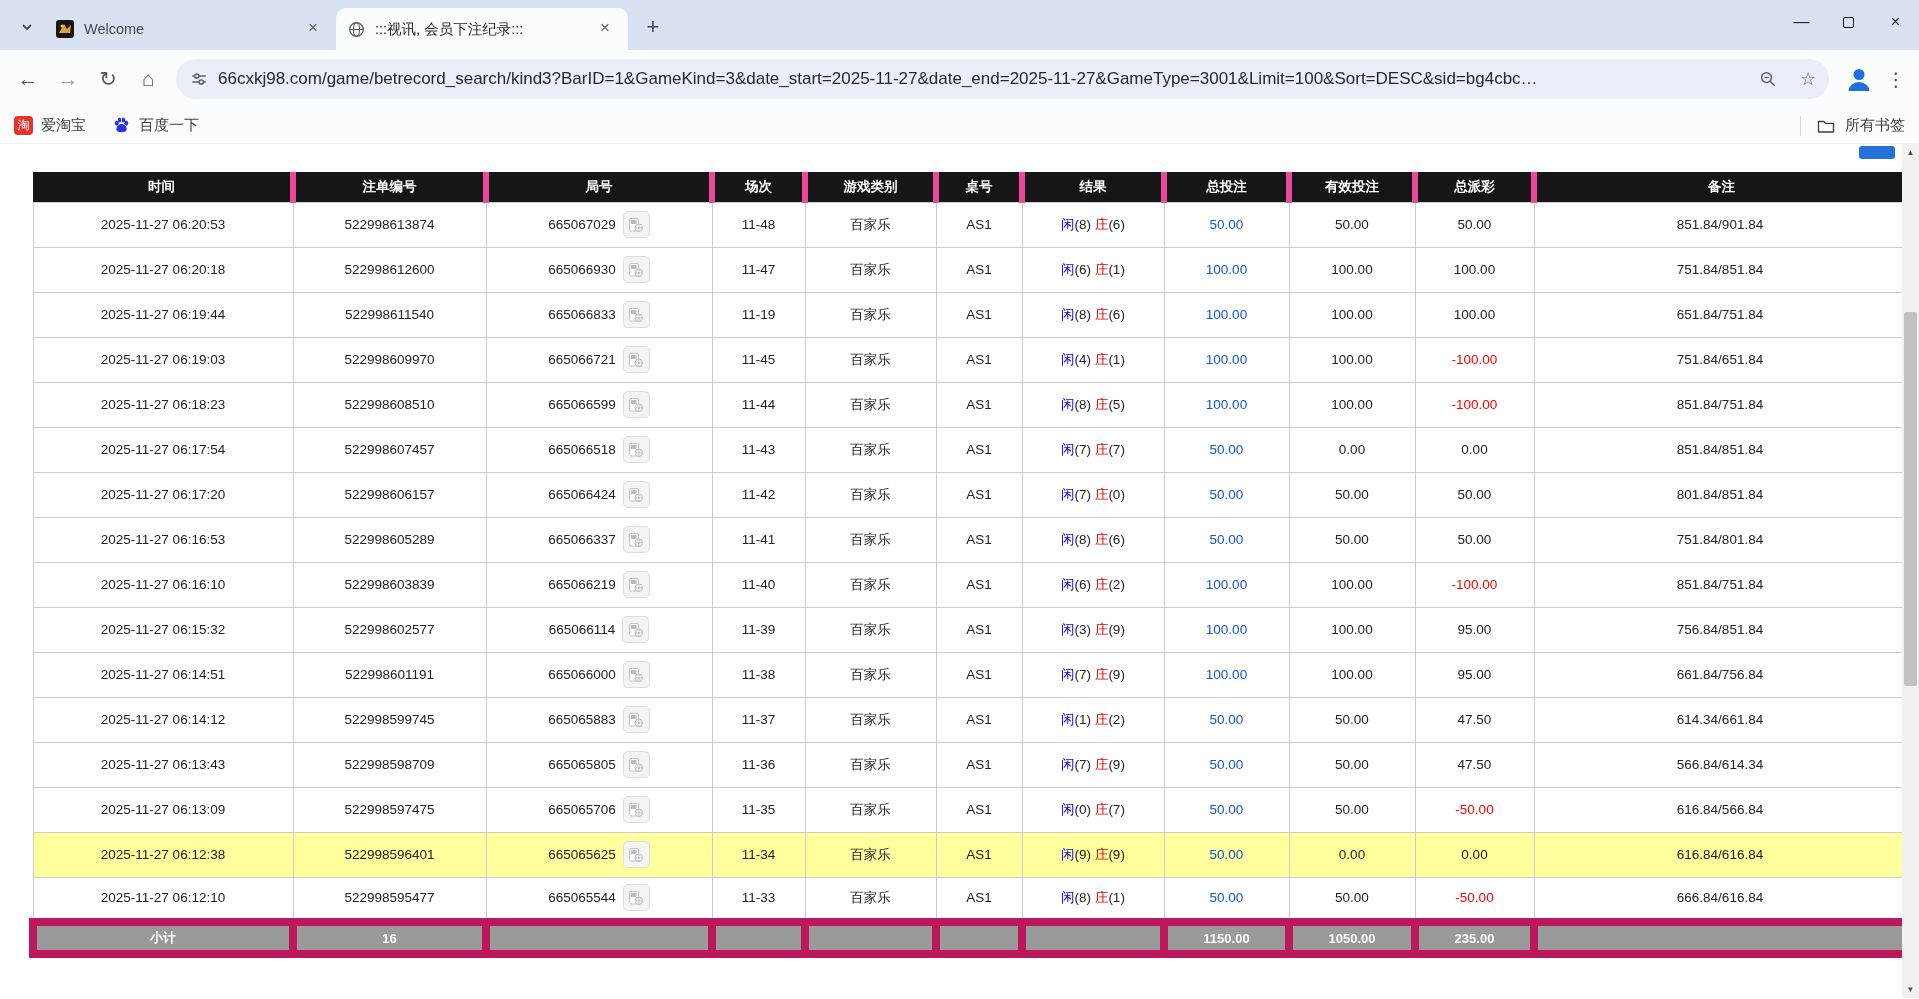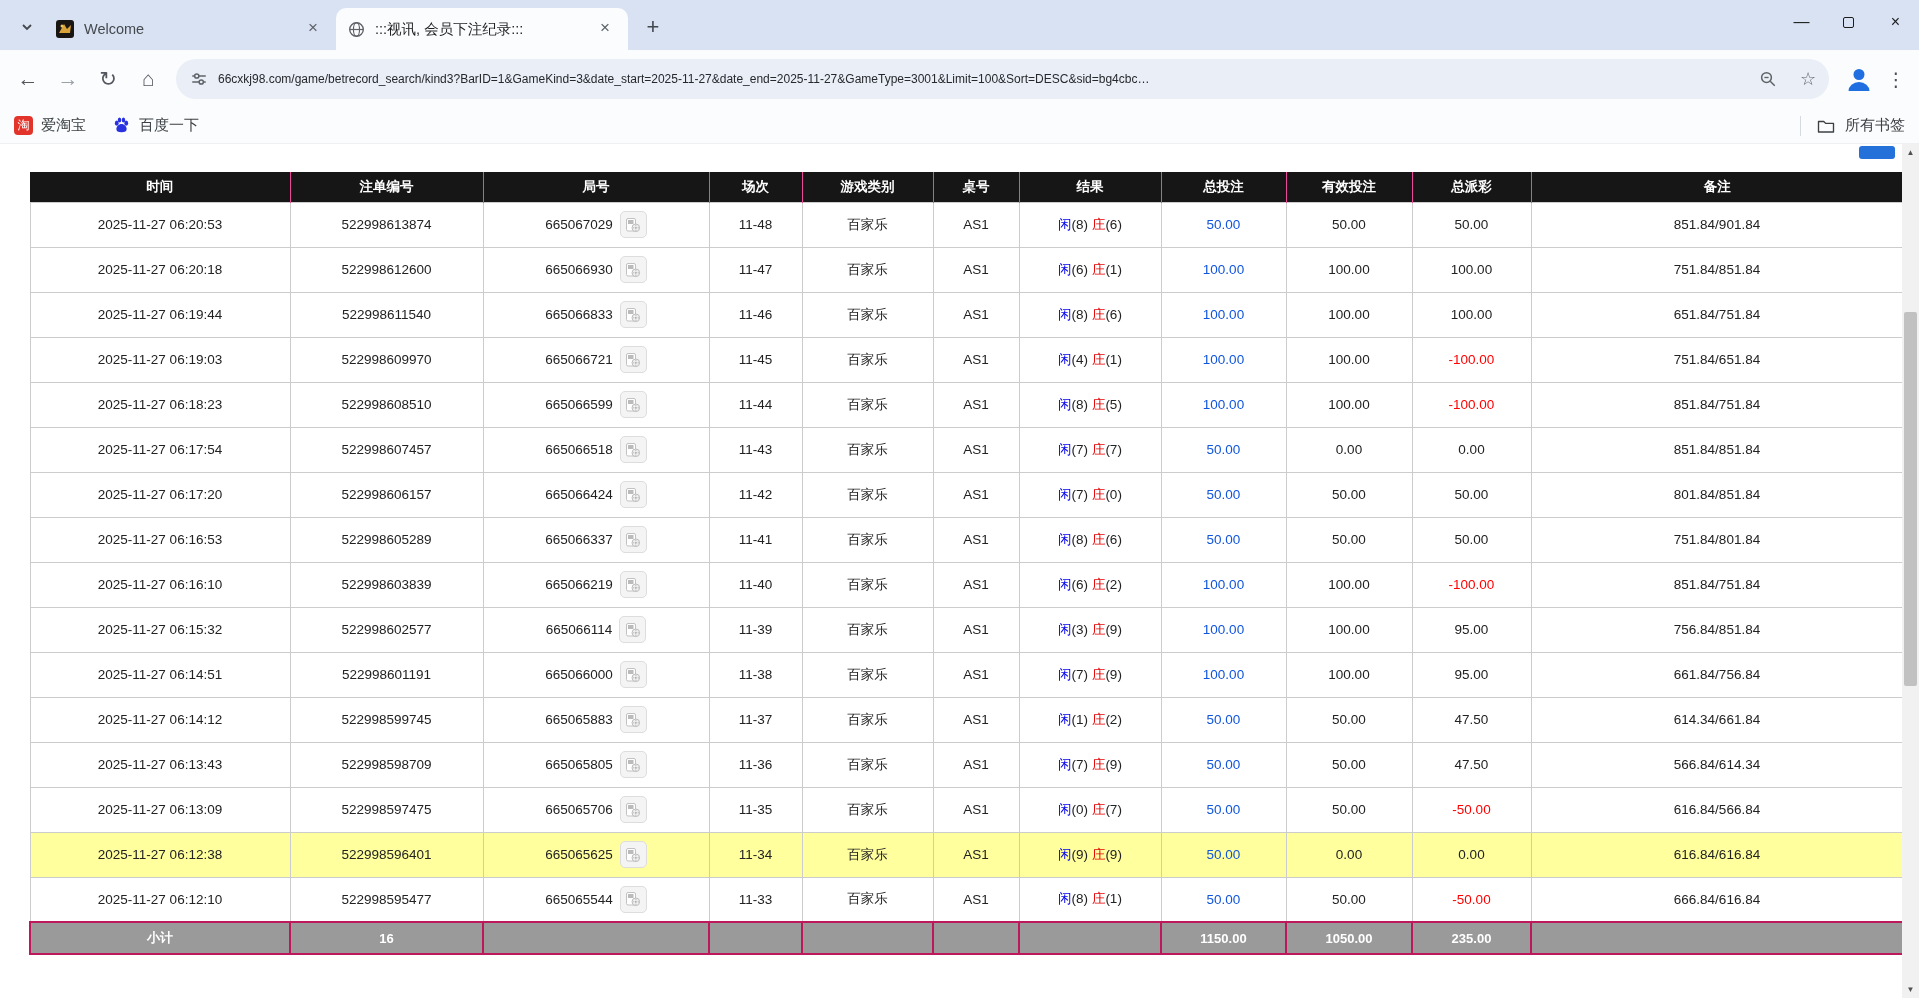--- a/index.html
+++ b/index.html
@@ -19,42 +19,42 @@
   .favicon1 svg { position:absolute; inset:0; }
   .win-controls { position:absolute; right:0; top:0; height:44px; display:flex; }
   .win-btn { width:47px; height:44px; display:flex; align-items:center; justify-content:center; color:#1c1c1c; font-size:16px; }
   .restore-glyph { width:11px; height:11px; border:1.2px solid #1c1c1c; border-radius:2px; }
 
   
   .toolbar { height:58px; background:#fbfcfe; display:flex; align-items:center; padding:0 8px; }
   .nav-btn { width:40px; height:40px; border-radius:50%; display:flex; align-items:center; justify-content:center; font-size:21px; color:#54585e; flex:0 0 auto; }
   .nav-btn.dim { color:#9aa0a6; }
   .omnibox { flex:1; height:40px; margin:0 8px; background:#e9eef7; border-radius:20px; display:flex; align-items:center; padding:0 6px 0 14px; gap:10px; min-width:0; }
-  .omnibox .url-text { flex:1; font-size:12px; color:#26282c; white-space:nowrap; overflow:hidden; }
+  .omnibox .url-text { flex:1; font-size:17px; color:#26282c; white-space:nowrap; overflow:hidden; }
   .omni-icon { width:30px; height:30px; display:flex; align-items:center; justify-content:center; color:#5f6368; flex:0 0 auto; font-size:18px; }
   .avatar-btn { width:36px; height:36px; display:flex; align-items:center; justify-content:center; margin:0 4px; }
   .kebab-btn { width:30px; height:36px; display:flex; align-items:center; justify-content:center; font-size:19px; color:#4a4e54; letter-spacing:0; }
 
   
   .bookmarksbar { height:36px; background:#fbfcfe; display:flex; align-items:center; padding:0 14px; font-size:15px; color:#3c4043; border-bottom:1px solid #eef0f4; }
   .bm-item { display:flex; align-items:center; gap:8px; margin-right:26px; }
   .bm-taobao-icon { width:19px; height:19px; border-radius:4px; background:#e3342b; color:#fff; font-size:12px; display:flex; align-items:center; justify-content:center; }
   .bm-right { margin-left:auto; display:flex; align-items:center; gap:10px; }
   .bm-divider { width:1px; height:20px; background:#d5dae2; margin-right:6px; }
 
   
   .content { position:relative; height:854px; background:#fff; }
   .blue-partial { position:absolute; top:2px; right:24px; width:36px; height:13px; background:#2471d9; border-radius:3px; }
 
   table.bet { border-collapse:collapse; table-layout:fixed; width:1873px; position:absolute; left:29px; top:28px; text-align:center; font-size:13.5px; color:#222; }
-  table.bet thead th { background:#161616; color:#fff; font-weight:bold; height:30px; font-size:13.5px; border-left:1px solid #ec4899; }
+  table.bet thead th { background:#161616; color:#fff; font-weight:bold; height:30px; font-size:13.5px; border-left:6px solid #ec4899; }
   table.bet thead th:first-child { border-left:none; }
   table.bet tbody td { border:1px solid #ccc; height:45px; background:#fff; }
   table.bet tbody tr.highlight td { background:#ffff9e;margin-top:45px; }
-  table.bet tfoot td { background:#9a9a9a; color:#fff; font-weight:bold; height:32px; border:2px solid #be185d; font-size:13px; }
+  table.bet tfoot td { background:#9a9a9a; color:#fff; font-weight:bold; height:32px; border:8px solid #be185d; font-size:13px; }
   .result .p { color:#0000ee; }
   .result .b { color:#e60000; }
   .bet-link { color:#1155dd; cursor:pointer; }
   .neg { color:#ff0000; }
   .round-no { vertical-align:middle; }
   .video-btn { display:inline-flex; align-items:center; justify-content:center; width:27px; height:27px; margin-left:7px; background:#f4f4f4; border:1px solid #ddd; border-radius:5px; vertical-align:middle; }
 
   
   .scrollbar { position:absolute; top:0; right:0; width:17px; height:854px; background:#f1f1f1; }
   .sb-arrow { position:absolute; left:0; width:17px; height:17px; display:flex; align-items:center; justify-content:center; font-size:8px; color:#505050; }
@@ -245,21 +245,21 @@
                   <rect x="1.5" y="1.5" width="9" height="12.5" rx="1.5" fill="#fff" stroke="#c2c2c2"></rect>
                   <rect x="3" y="3" width="5.5" height="4" fill="#bbbbbb"></rect>
                   <circle cx="10.8" cy="10.8" r="3.8" fill="#efefef" stroke="#bdbdbd"></circle>
                   <circle cx="10.8" cy="10.8" r="1.1" fill="#b5b5b5"></circle>
                   <circle cx="10.8" cy="8.3" r="0.8" fill="#c6c6c6"></circle>
                   <circle cx="10.8" cy="13.3" r="0.8" fill="#c6c6c6"></circle>
                   <circle cx="8.3" cy="10.8" r="0.8" fill="#c6c6c6"></circle>
                   <circle cx="13.3" cy="10.8" r="0.8" fill="#c6c6c6"></circle>
                 </svg>
               </span></td>
-            <td>11-46</td>
+            <td>11-19</td>
             <td>百家乐</td>
             <td>AS1</td>
             <td class="result"><span class="p">闲</span><span>(8)</span> <span class="b">庄</span><span>(6)</span></td>
             <td><span class="bet-link">100.00</span></td>
             <td>100.00</td>
             <td><span>100.00</span></td>
             <td>651.84/751.84</td>
           </tr>
           <tr>
             <td>2025-11-27 06:19:03</td>

